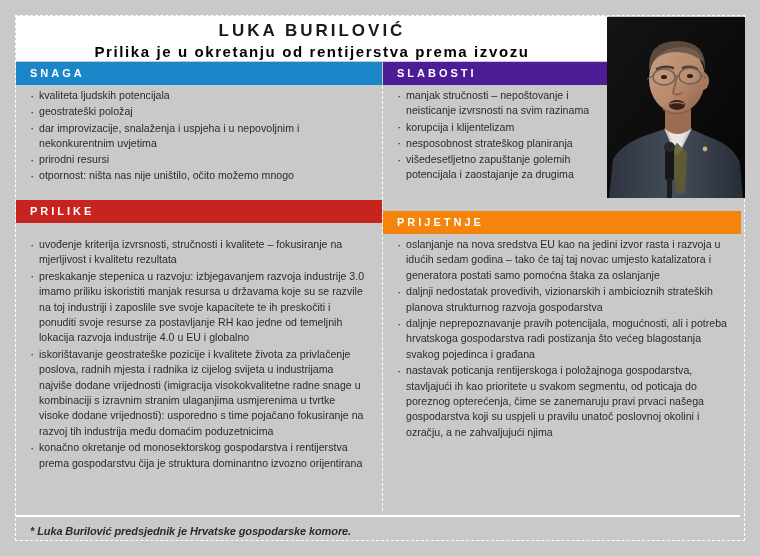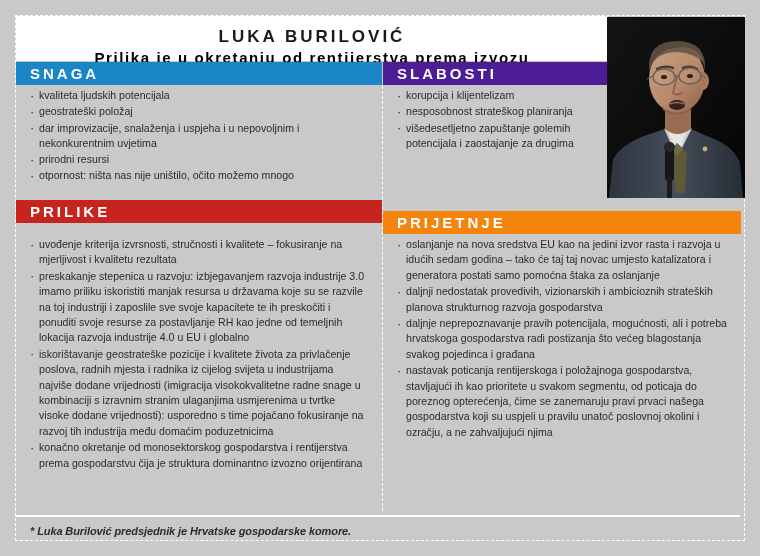--- a/index.html
+++ b/index.html
@@ -40,21 +40,21 @@
     left: 16px;
     top: 16px;
     width: 592px;
     height: 45px;
     background: #ffffff;
     box-sizing: border-box;
     text-align: center;
   }
   .title-name {
     margin: 0;
-    padding-top: 11px;
+    padding-top: 5px;
     font-size: 17px;
     font-weight: bold;
     letter-spacing: 3px;
     color: #1a1a1a;
     line-height: 20px;
   }
   .title-sub {
     margin: 0;
     padding-top: 1px;
     font-size: 15px;
@@ -78,21 +78,21 @@
 
   
   .bar {
     position: absolute;
     height: 23px;
     box-sizing: border-box;
   }
   .bar-label {
     display: block;
     color: #ffffff;
-    font-size: 15px;
+    font-size: 11px;
     font-weight: bold;
     letter-spacing: 3px;
     line-height: 23px;
     padding-left: 14px;
   }
   .bar-snaga     { left: 16px;  top: 62px;  width: 366px; background: #1a86c8; }
   .bar-slabosti  { left: 383px; top: 62px;  width: 224px; background: #4c1d95; }
   .bar-prilike   { left: 16px;  top: 200px; width: 366px; background: #c8241f; }
   .bar-prijetnje { left: 383px; top: 211px; width: 358px; background: #f5840c; }
 
@@ -272,20 +272,21 @@
       <li>prirodni resursi</li>
       <li>otpornost: ništa nas nije uništilo, očito možemo mnogo</li>
     </ul>
   </div>
 
   <div class="bar bar-slabosti">
     <span class="bar-label">SLABOSTI</span>
   </div>
   <div class="panel panel-slabosti">
     <ul>
+      <li>manjak stručnosti – nepoštovanje i neisticanje izvrsnosti na svim razinama</li>
       <li>korupcija i klijentelizam</li>
       <li>nesposobnost strateškog planiranja</li>
       <li>višedesetljetno zapuštanje golemih potencijala i zaostajanje za drugima</li>
     </ul>
   </div>
 
   <div class="bar bar-prilike">
     <span class="bar-label">PRILIKE</span>
   </div>
   <div class="panel panel-prilike">

